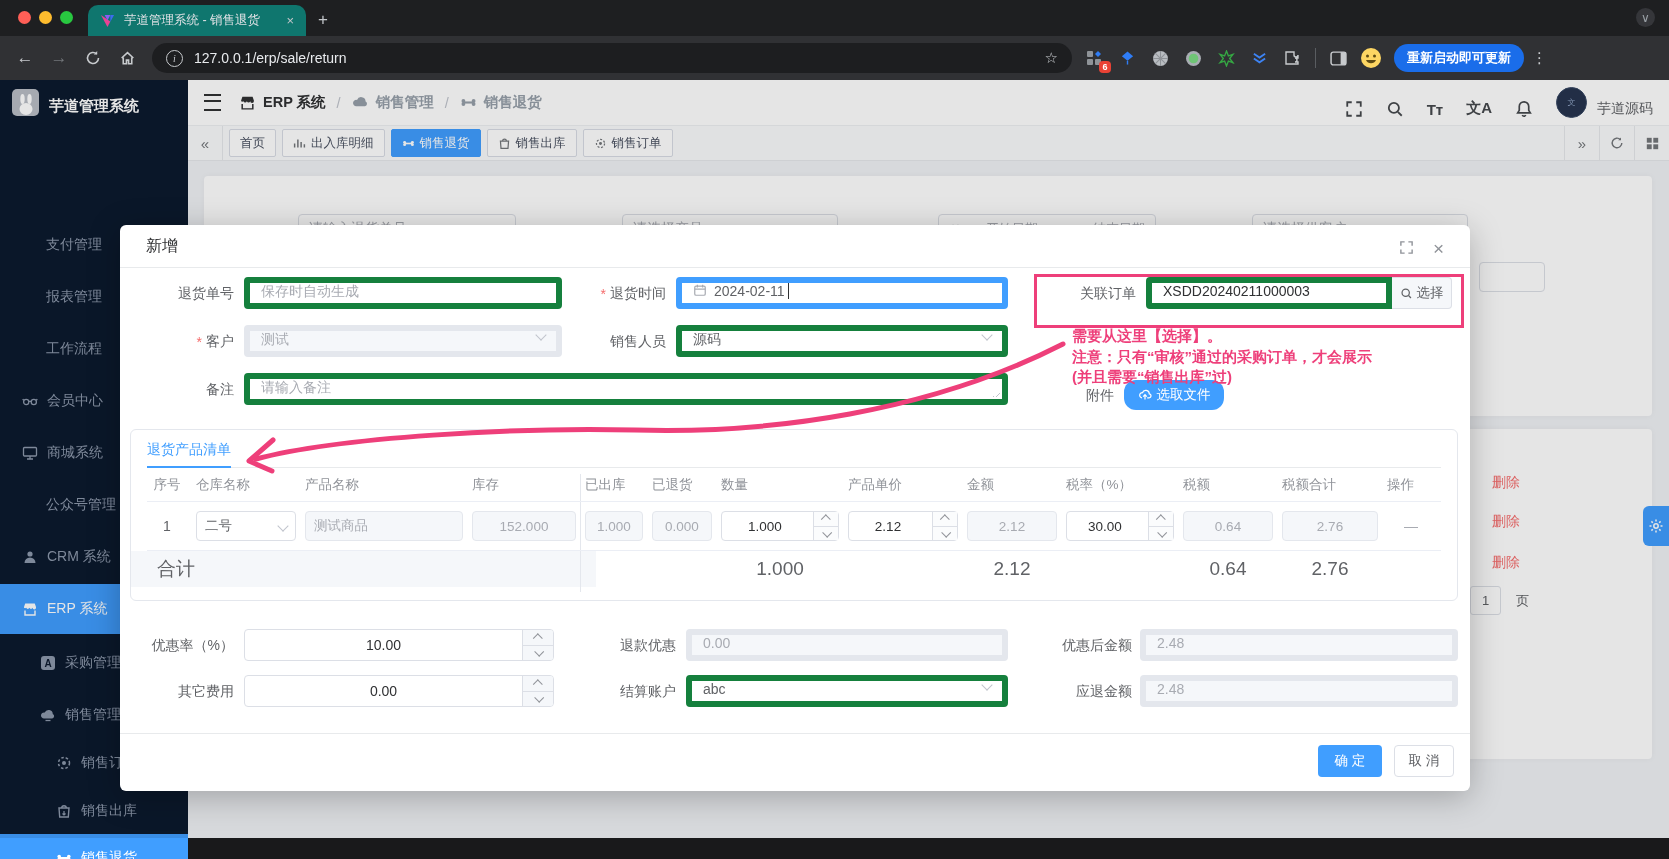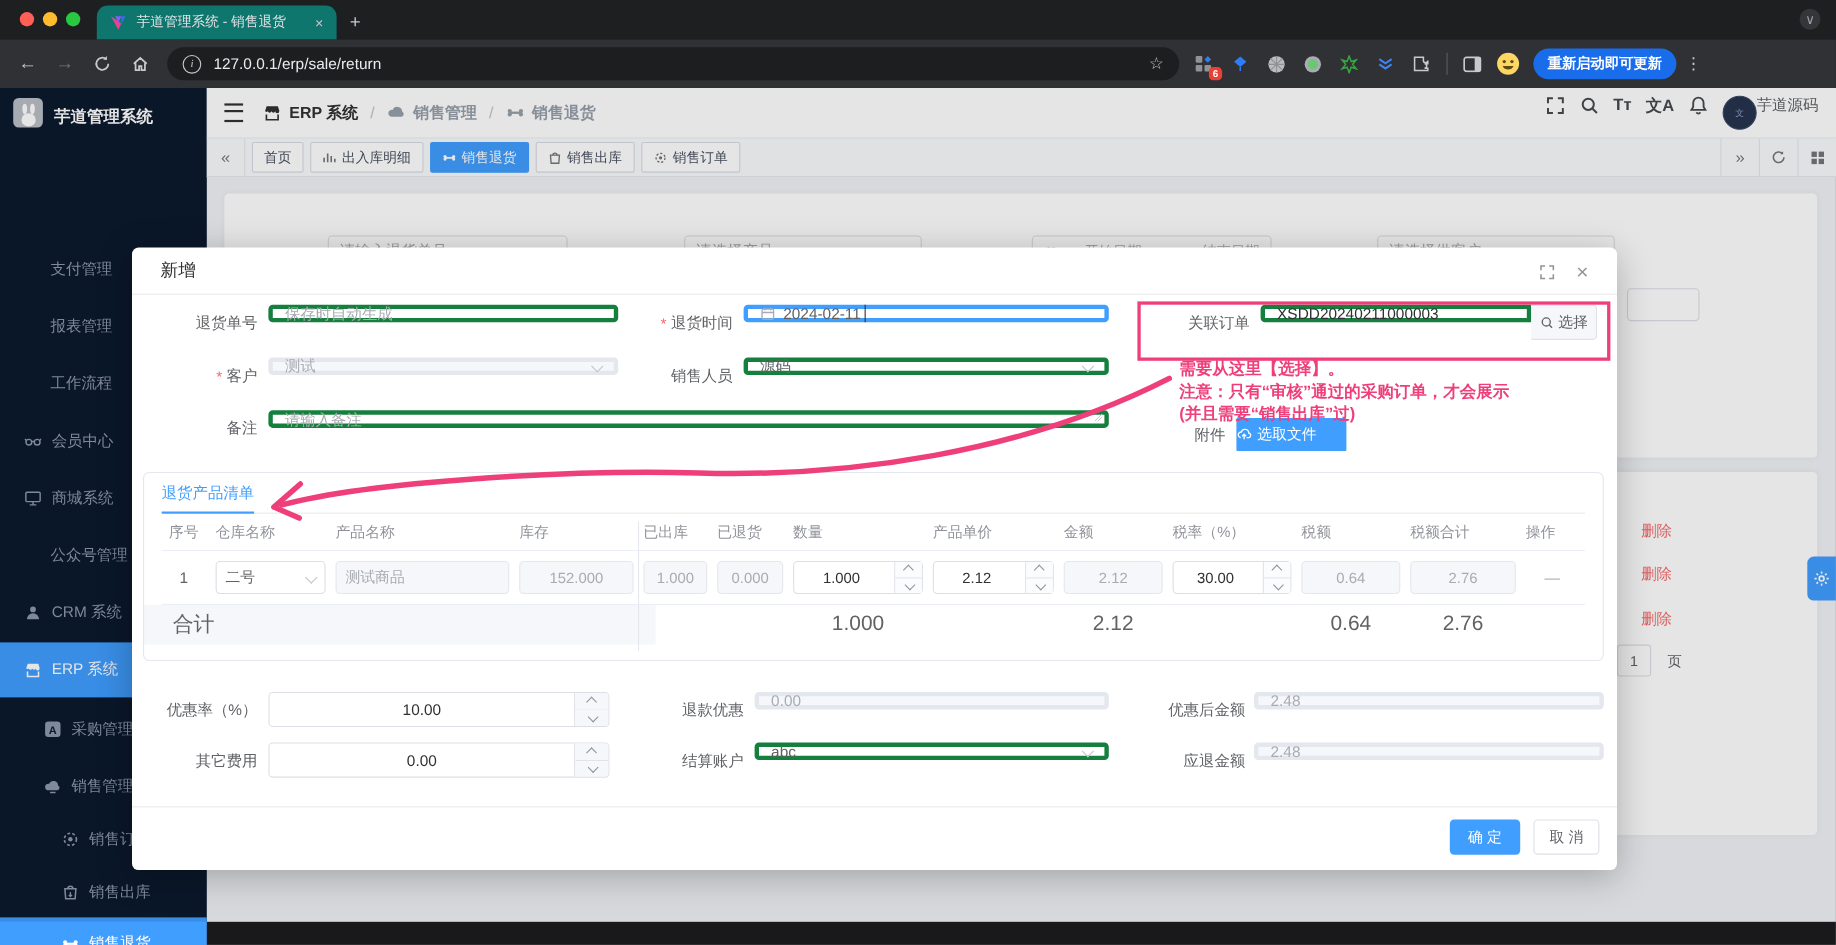--- a/index.html
+++ b/index.html
@@ -37,21 +37,21 @@
   .mi.on{background:#409eff;color:#fff}
   .mchv{margin-left:auto;margin-right:18px;width:7px;height:7px;border:1px solid #8d99ac;border-width:0 0 1px 1px;transform:rotate(-45deg)}
   
   #hdr{position:absolute;left:188px;top:0;width:1481px;height:45px;background:#fff;display:flex;align-items:center;box-sizing:border-box;padding:0 16px;z-index:1}
   .burger{width:17px;height:13px;border-top:2px solid #303133;border-bottom:2px solid #303133;position:relative;margin-right:18px}
   .burger:before{content:"";position:absolute;left:0;top:3.5px;width:100%;height:2px;background:#303133}
   .crumb{display:flex;align-items:center;gap:7px;color:#303133;font-size:14.5px;font-weight:bold}
   .crumb .sep{color:#c0c4cc;font-weight:normal;margin:0 4px}
   .crumb .dimc{color:#97a0aa}
   .hic{width:17px;height:17px;color:#303133}
-  .hr-icons{margin-left:auto;display:flex;align-items:flex-start;gap:13px;color:#46494d}
+  .hr-icons{margin-left:auto;display:flex;align-items:flex-end;gap:23px;color:#46494d}
   .tt{font-size:15px;font-weight:bold}
   .uavatar{width:29px;height:29px;border-radius:50%;background:#26344e;border:1px solid #3a4a66;overflow:hidden;display:flex;align-items:center;justify-content:center;color:#8fa3c4;font-size:8px}
   .uname{font-size:14px;color:#606266;margin-left:-13px}
   
   #tags{position:absolute;left:188px;top:45px;width:1481px;height:36px;background:#fafbfc;border-top:1px solid #eef0f2;border-bottom:1px solid #e6e8eb;display:flex;align-items:center;box-sizing:border-box;z-index:1}
   .tgnav{width:34px;text-align:center;color:#73767a;font-size:15px;border-right:1px solid #e6e8eb;height:100%;display:flex;align-items:center;justify-content:center}
   .tgnavR{border-right:none;border-left:1px solid #e6e8eb}
   .tag{height:26px;border:1px solid #d8dce5;background:#fff;color:#495060;font-size:12.5px;display:flex;align-items:center;gap:5px;padding:0 10px;margin-left:6px;border-radius:2px;white-space:nowrap}
   .tag.on{background:#409eff;border-color:#409eff;color:#fff}
   .tgic{width:13px;height:13px}
@@ -67,31 +67,31 @@
   .pgunit{position:absolute;color:#606266;font-size:13px}
   .gearbtn{position:absolute;width:26px;height:40px;background:#409eff;border-radius:6px 0 0 6px;display:flex;align-items:center;justify-content:center;color:#fff}
   #shade{position:absolute;left:0;top:0;width:1669px;height:758px;background:rgba(0,0,0,.10);z-index:2}
   
   #modal{position:absolute;left:120px;top:145px;width:1350px;height:566px;background:#fff;border-radius:6px;box-shadow:0 6px 32px rgba(0,0,0,.25);z-index:3}
   .mhead{position:absolute;left:0;top:0;right:0;height:42px;border-bottom:1px solid #e8eaec}
   .mtitle{position:absolute;left:26px;top:11px;font-size:16px;color:#303133}
   .mico{position:absolute;top:13px;color:#909399;cursor:pointer}
   .lbl{position:absolute;height:34px;display:flex;align-items:center;justify-content:flex-end;font-size:14px;color:#606266;white-space:nowrap}
   .req{color:#f56c6c;font-style:normal;margin-right:4px}
-  .ctl{position:absolute;height:16px;border:4px solid #15803d;border-radius:4px;background:#fff;box-sizing:border-box;display:flex;align-items:center;padding:0 11px;font-size:14px;color:#606266;gap:7px}
+  .ctl{position:absolute;height:32px;border:6px solid #15803d;border-radius:4px;background:#fff;box-sizing:border-box;display:flex;align-items:flex-start;padding:0 11px;font-size:14px;color:#606266;gap:7px}
   .ctl.dis{background:#f5f7fa;border-color:#e4e7ed;color:#a8abb2}
   .ctl.focus{border-color:#409eff}
   .ctl input{border:none;outline:none;background:transparent;font:inherit;color:#303133;width:100%;padding:0}
   .ctl input::placeholder{color:#a8abb2}
   .caret{width:1px;height:16px;background:#303133;margin-left:-4px}
   .resize:after{content:"";position:absolute;right:2px;bottom:2px;width:7px;height:7px;
     background:linear-gradient(135deg,transparent 50%,#c0c4cc 50%,#c0c4cc 57%,transparent 57%,transparent 70%,#c0c4cc 70%,#c0c4cc 77%,transparent 77%)}
   .grpbtn{position:absolute;height:32px;box-sizing:border-box;border:1px solid #dcdfe6;border-left:none;border-radius:0 4px 4px 0;
     background:#f5f7fa;color:#606266;font-size:13.5px;display:flex;align-items:center;justify-content:center;gap:4px;cursor:pointer}
-  .bluebtn{background:#409eff;color:#fff;border:none;border-radius:1px;font-size:13.5px;display:flex;align-items:center;justify-content:flex-start;gap:5px;cursor:pointer}
+  .bluebtn{background:#409eff;color:#fff;border:none;border-radius:12px;font-size:13.5px;display:flex;align-items:center;justify-content:center;gap:5px;cursor:pointer}
   
   .num{position:absolute;height:32px;border:1px solid #dcdfe6;border-radius:4px;background:#fff;box-sizing:border-box;display:flex}
   .num .val{flex:1;display:flex;align-items:center;justify-content:center;font-size:14px;color:#303133}
   .num .steps{width:30px;border-left:1px solid #dcdfe6;display:flex;flex-direction:column}
   .num .steps i{flex:1;display:flex;align-items:center;justify-content:center;background:#f5f7fa}
   .num .steps i:first-child{border-bottom:1px solid #dcdfe6;border-radius:0 3px 0 0}
   .num .steps i:last-child{border-radius:0 0 3px 0}
   .cu{width:6px;height:6px;border:1px solid #909399;border-width:1px 0 0 1px;transform:rotate(45deg) translateY(1px)}
   .cd{width:6px;height:6px;border:1px solid #909399;border-width:1px 0 0 1px;transform:rotate(225deg) translateY(1px)}
   

